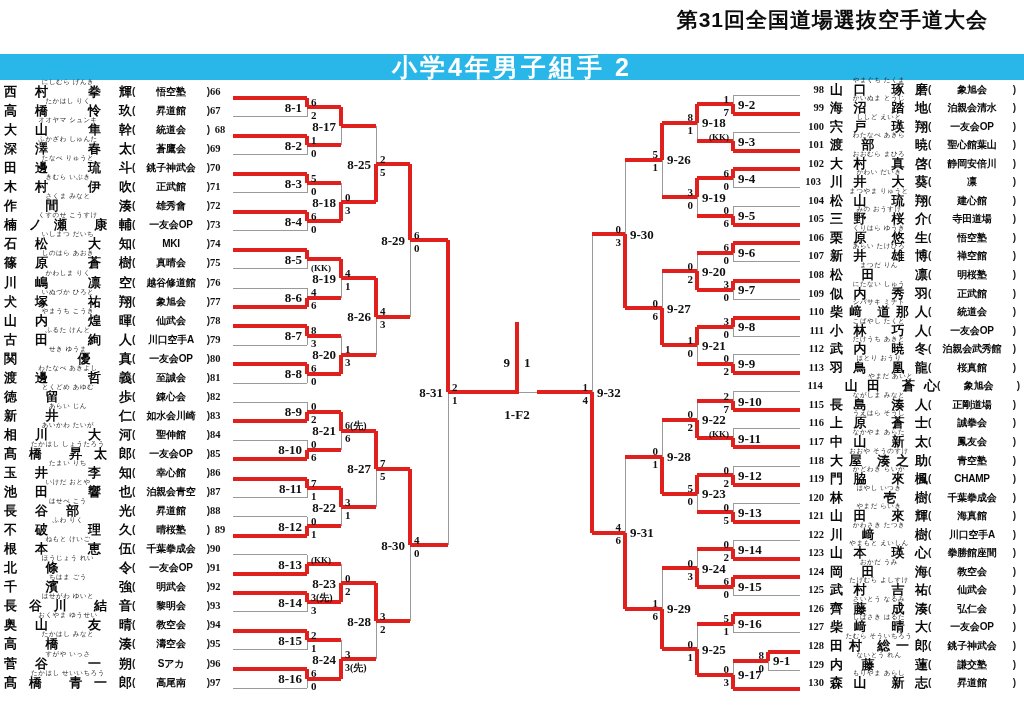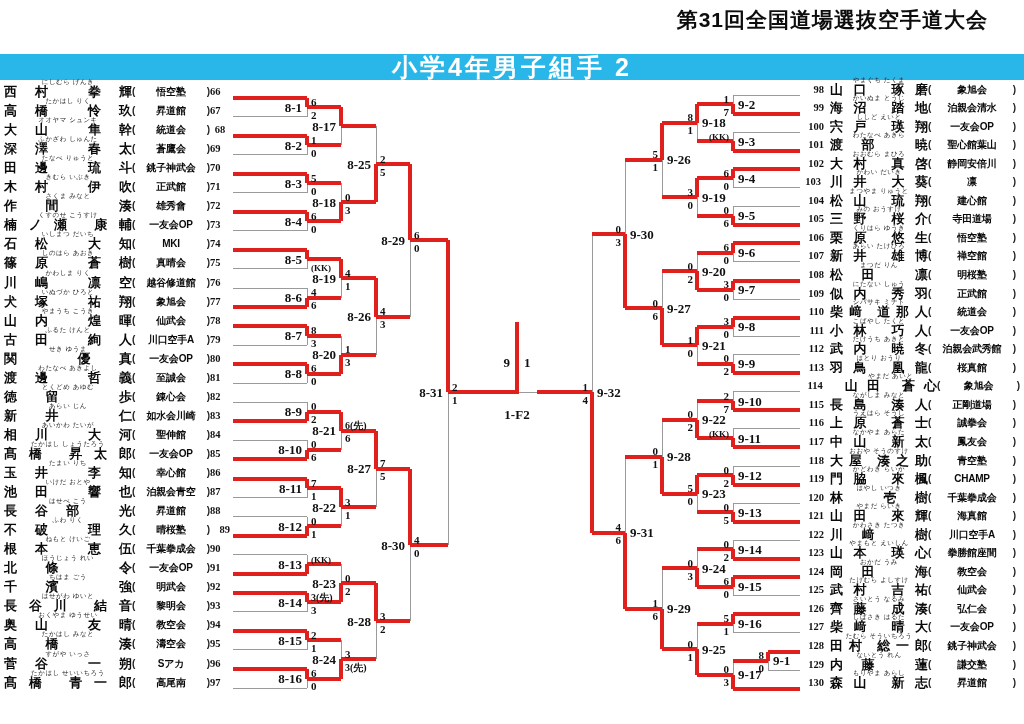--- a/index.html
+++ b/index.html
@@ -858,21 +858,21 @@
     <div class="row" style="left: 4px; top: 519.15px; width: 228px;">
       <div class="nameblock" style="width: 128px;">
         <div class="furi">ふわ りく</div>
         <div class="kanji">不破 理久</div>
       </div>
       <div class="dojo" style="width: 78px;">
         <span class="pa">(</span>
         <span class="dj">晴桜塾</span>
         <span class="pa">)</span>
       </div>
-      <div class="pnum" style="width: 20px; text-align: right;">89</div>
+      <div class="pnum" style="width: 20px; text-align: center;">89</div>
     </div>
     <div class="row" style="left: 4px; top: 538.2px; width: 228px;">
       <div class="nameblock" style="width: 128px;">
         <div class="furi">ねもと けいご</div>
         <div class="kanji">根本 恵伍</div>
       </div>
       <div class="dojo" style="width: 78px;">
         <span class="pa">(</span>
         <span class="dj">千葉拳成会</span>
         <span class="pa">)</span>

